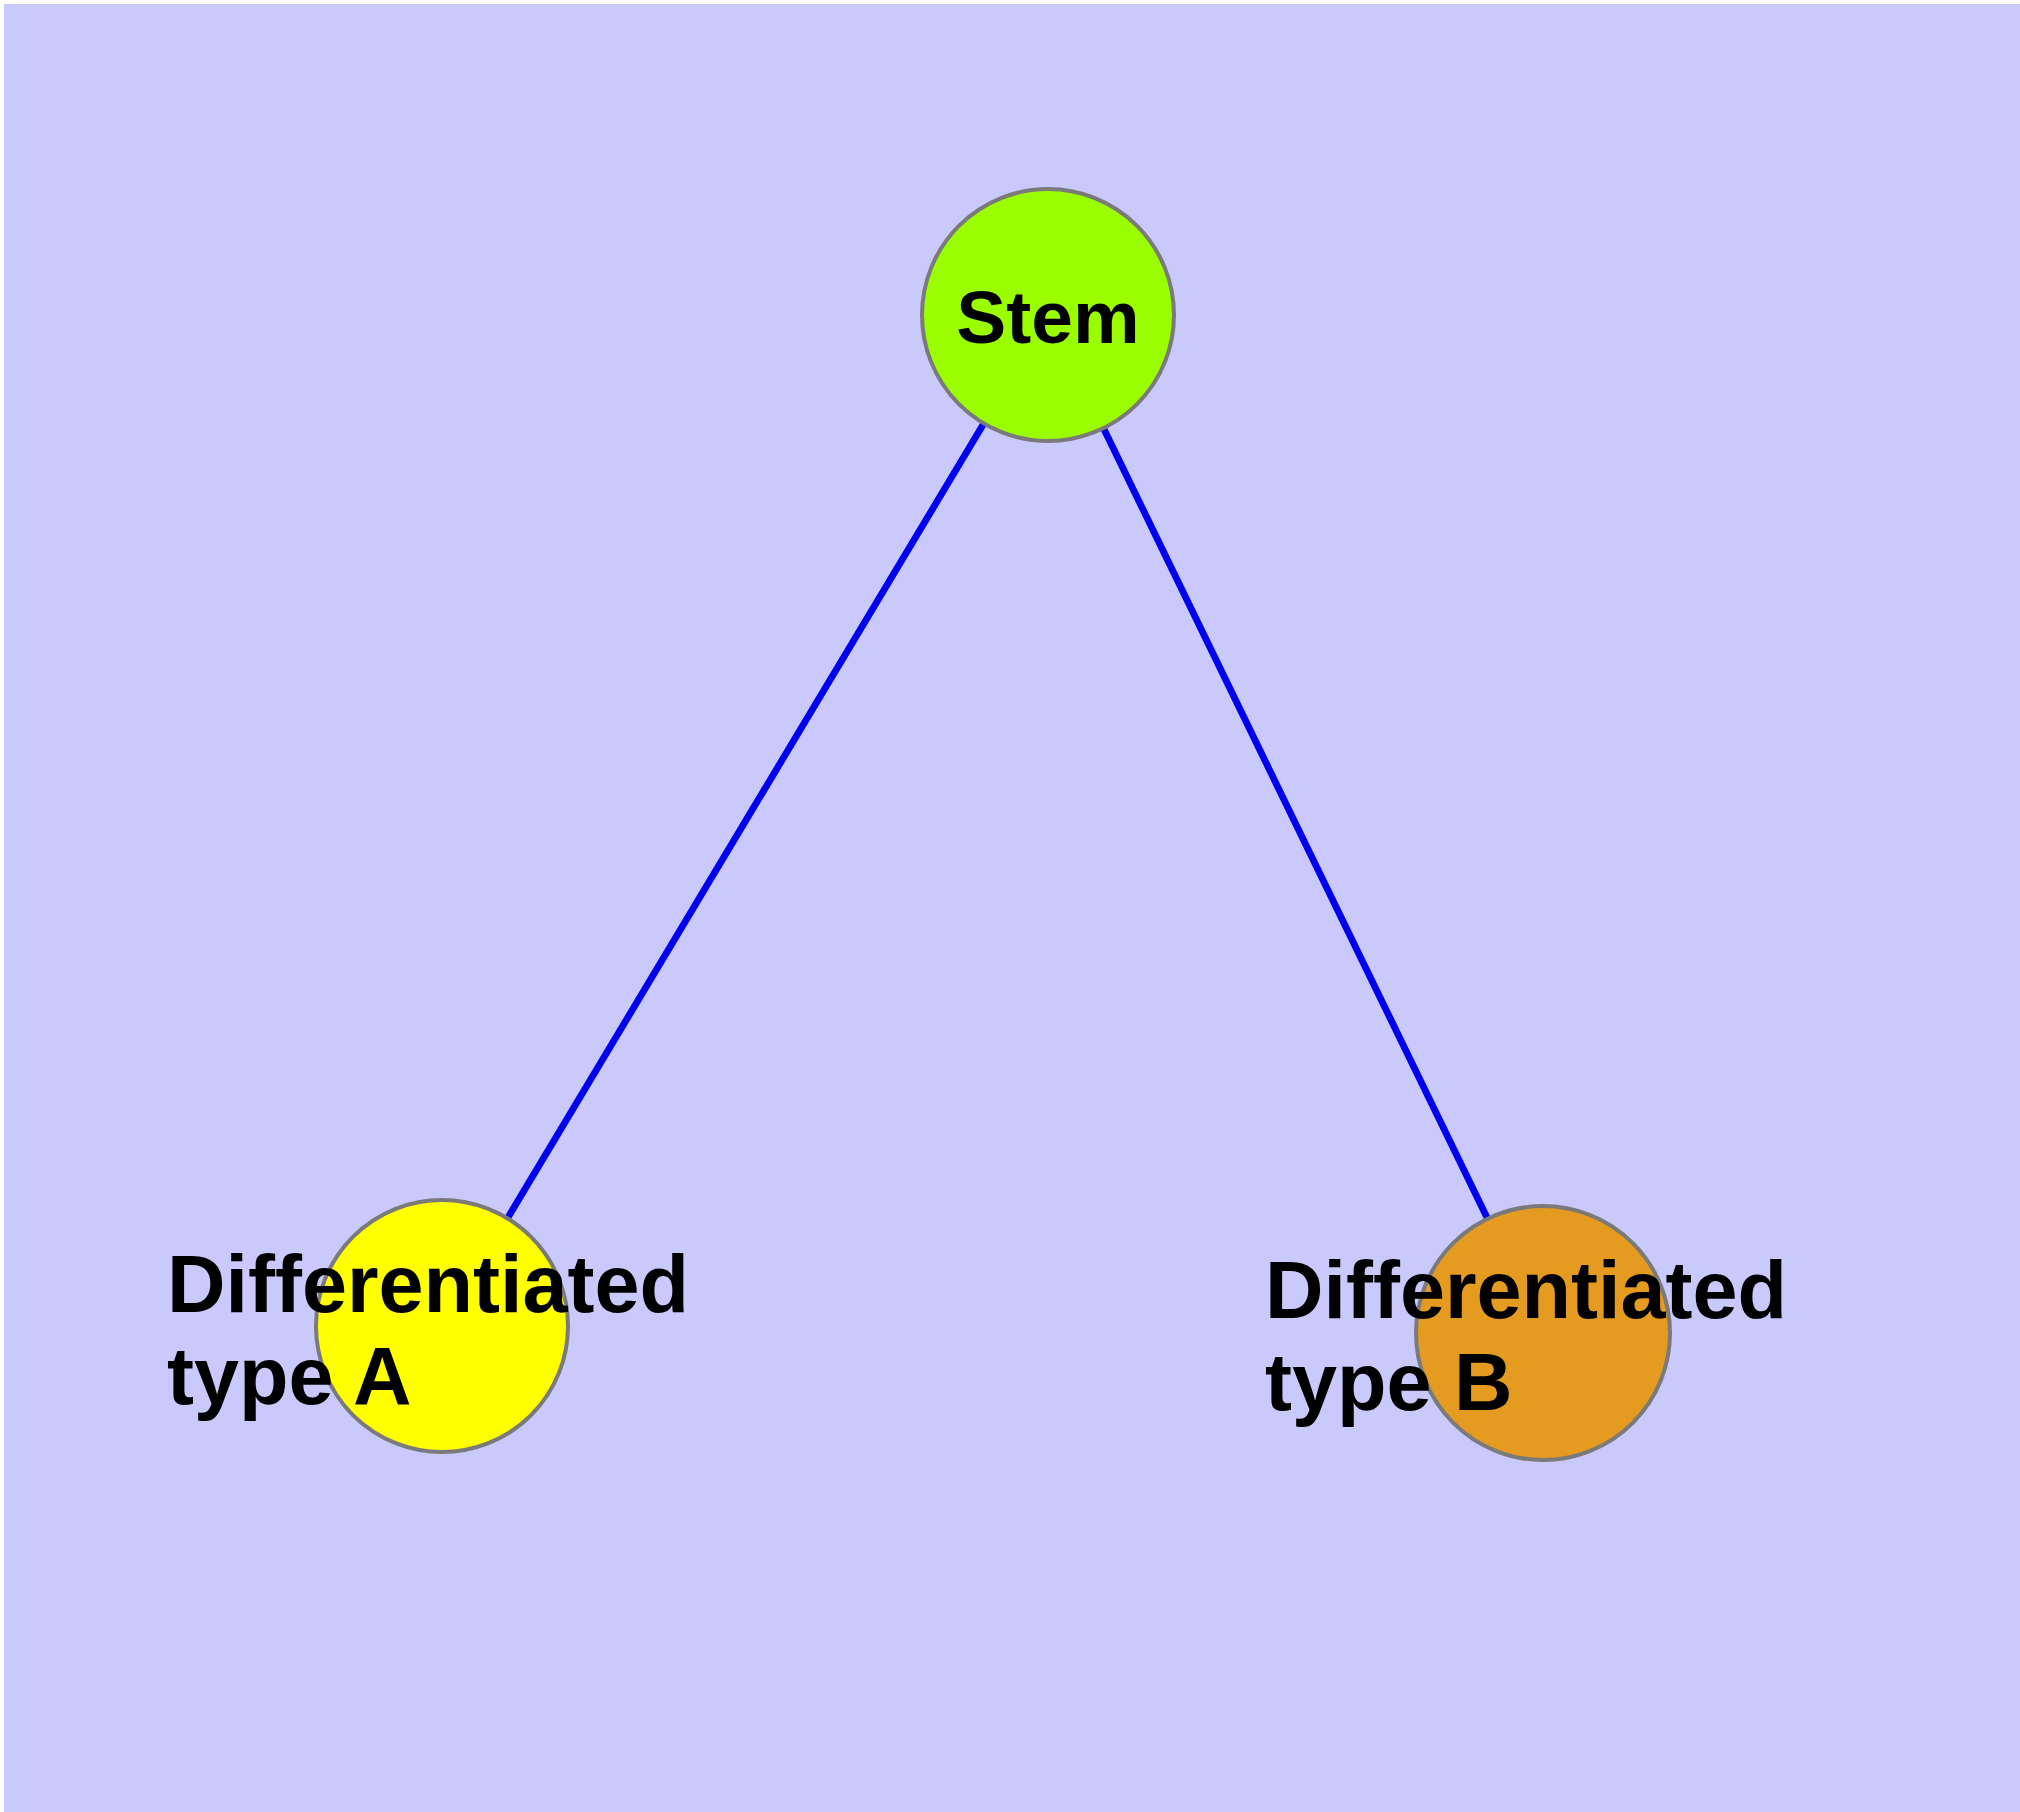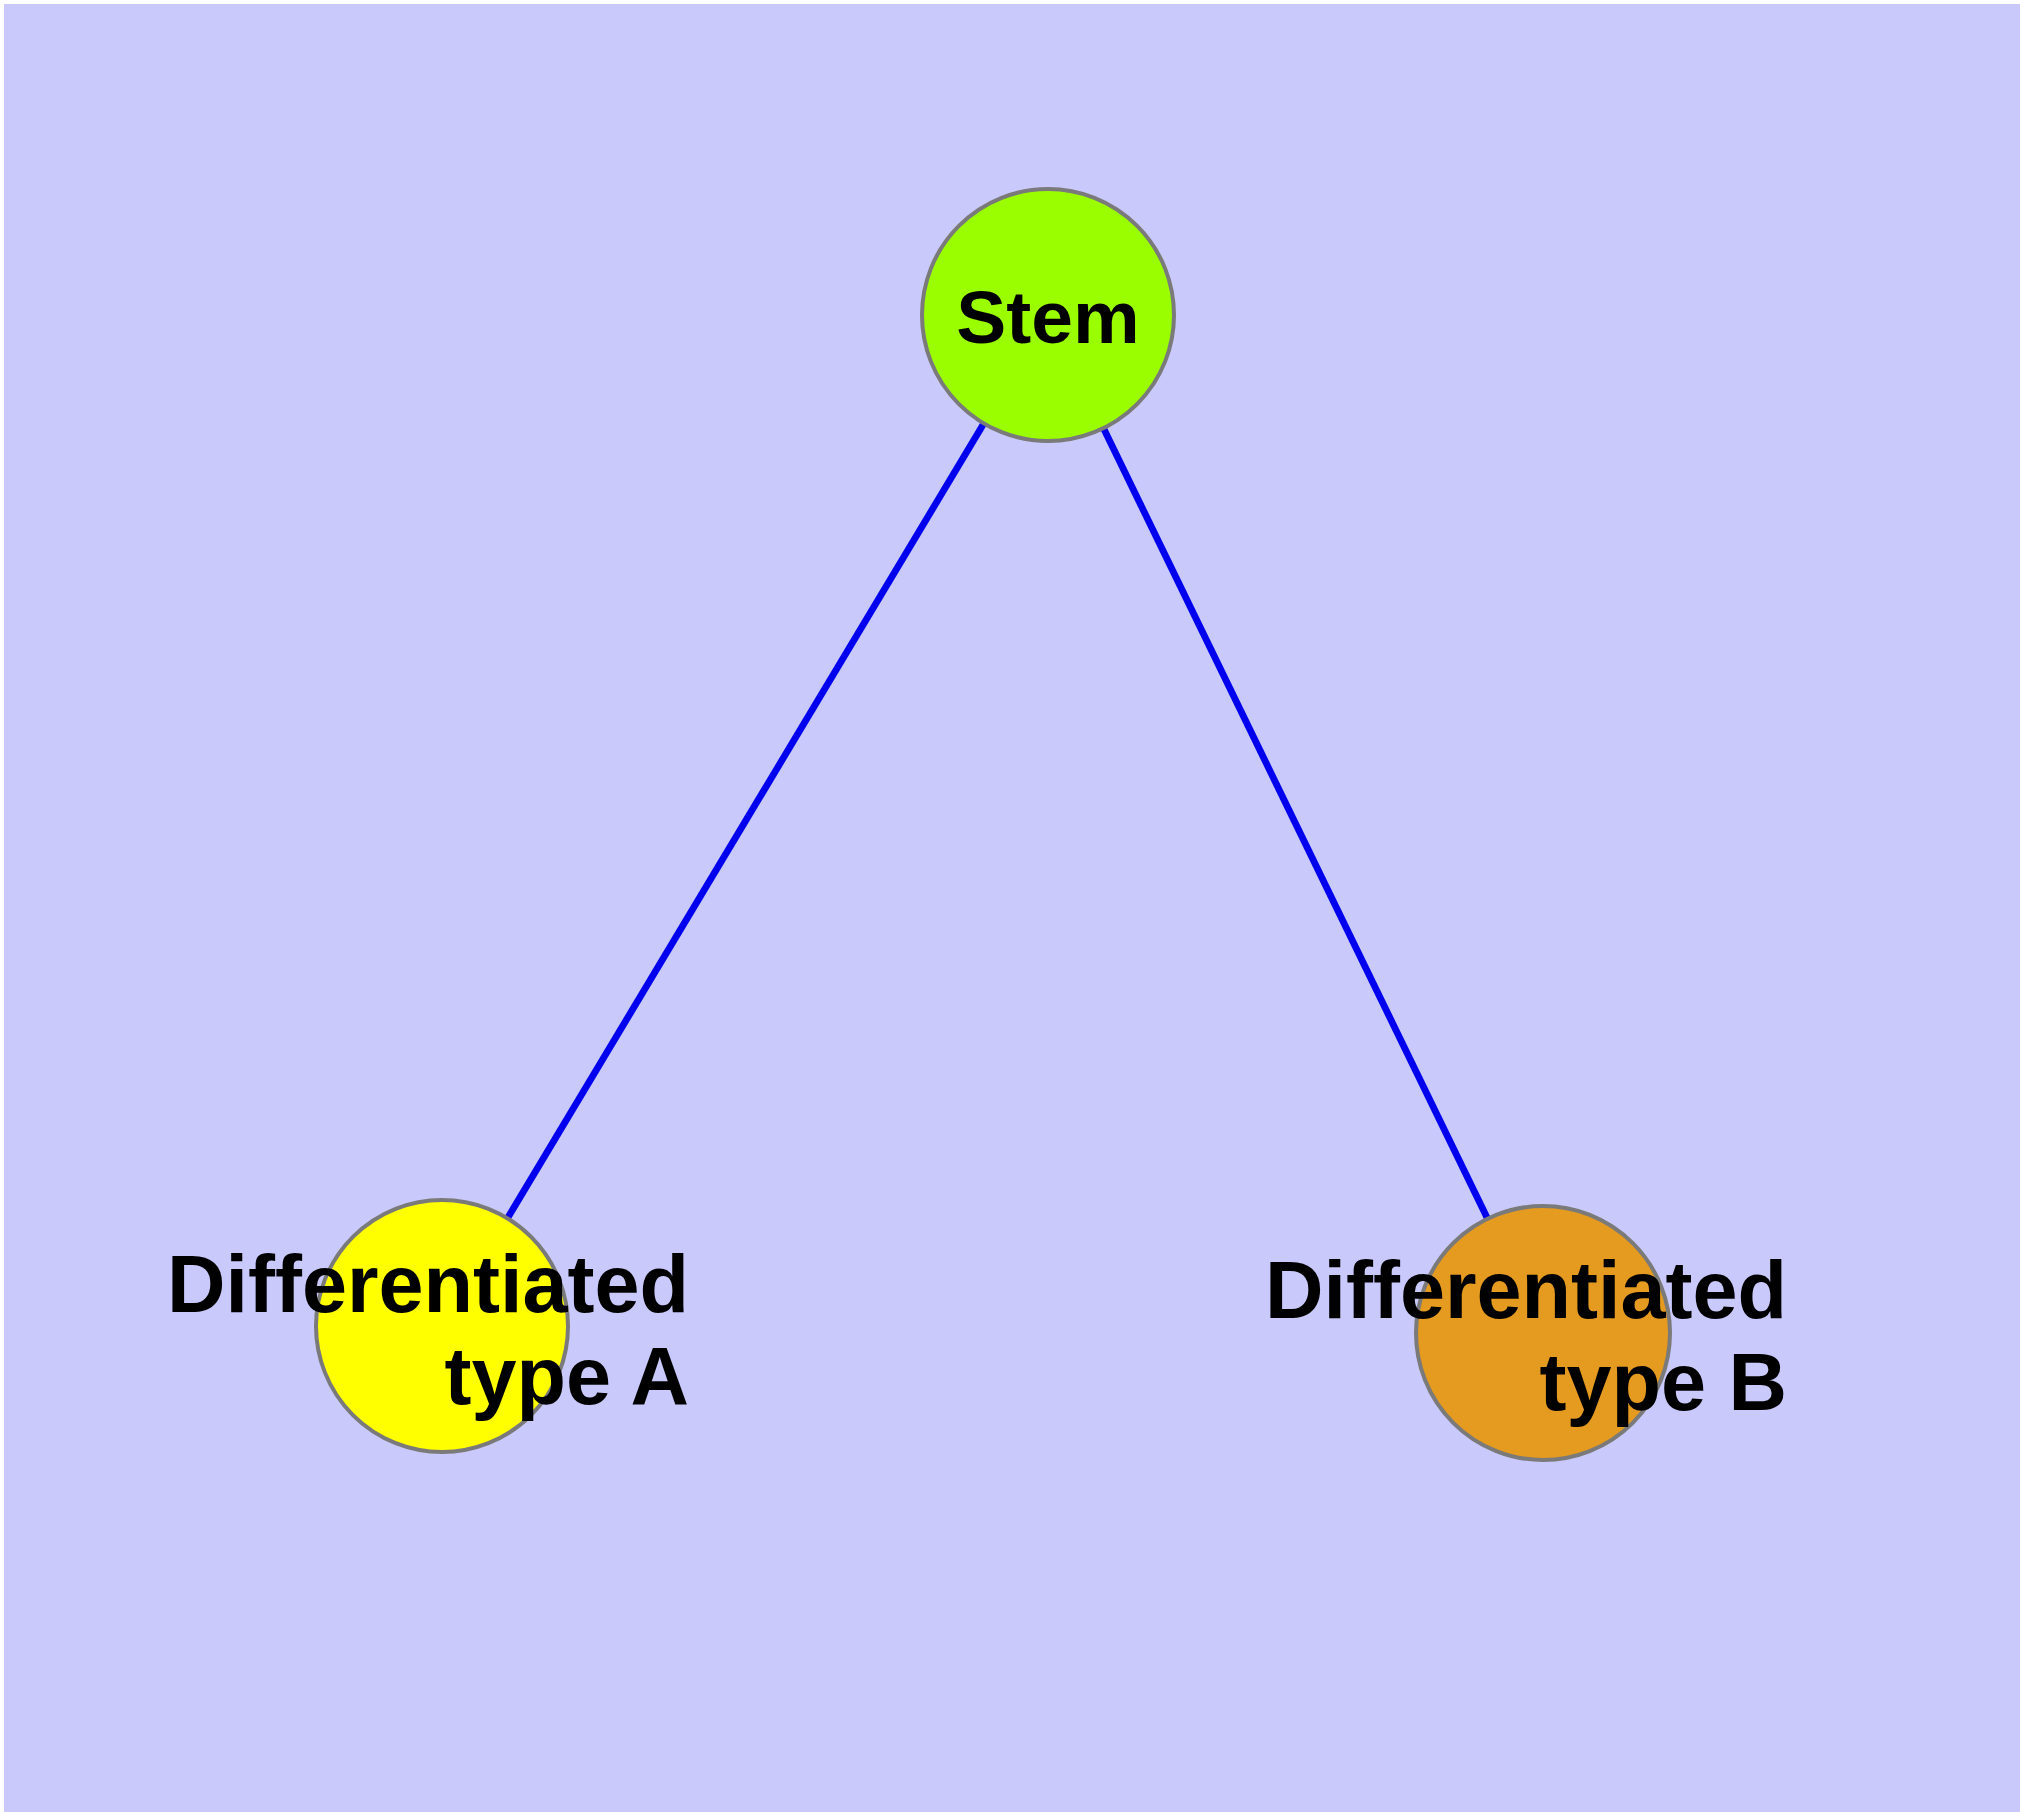--- a/index.html
+++ b/index.html
@@ -42,21 +42,21 @@
     position: absolute;
     border-style: solid;
     border-radius: 50%;
     box-sizing: border-box;
   }
   .node-label {
     position: absolute;
     transform: translate(-50%, -50%);
     font-weight: bold;
     line-height: 1.13;
-    text-align: right;
+    text-align: left;
     white-space: pre-line;
     z-index: 3;
   }
 </style>
 </head>
 <body>
 
 <div class="canvas">
   <div class="plot-bg" style="background: rgb(201, 201, 251);"></div>
   <svg class="edge-layer" id="edge-layer" viewBox="0 0 2384 2138" xmlns="http://www.w3.org/2000/svg">

